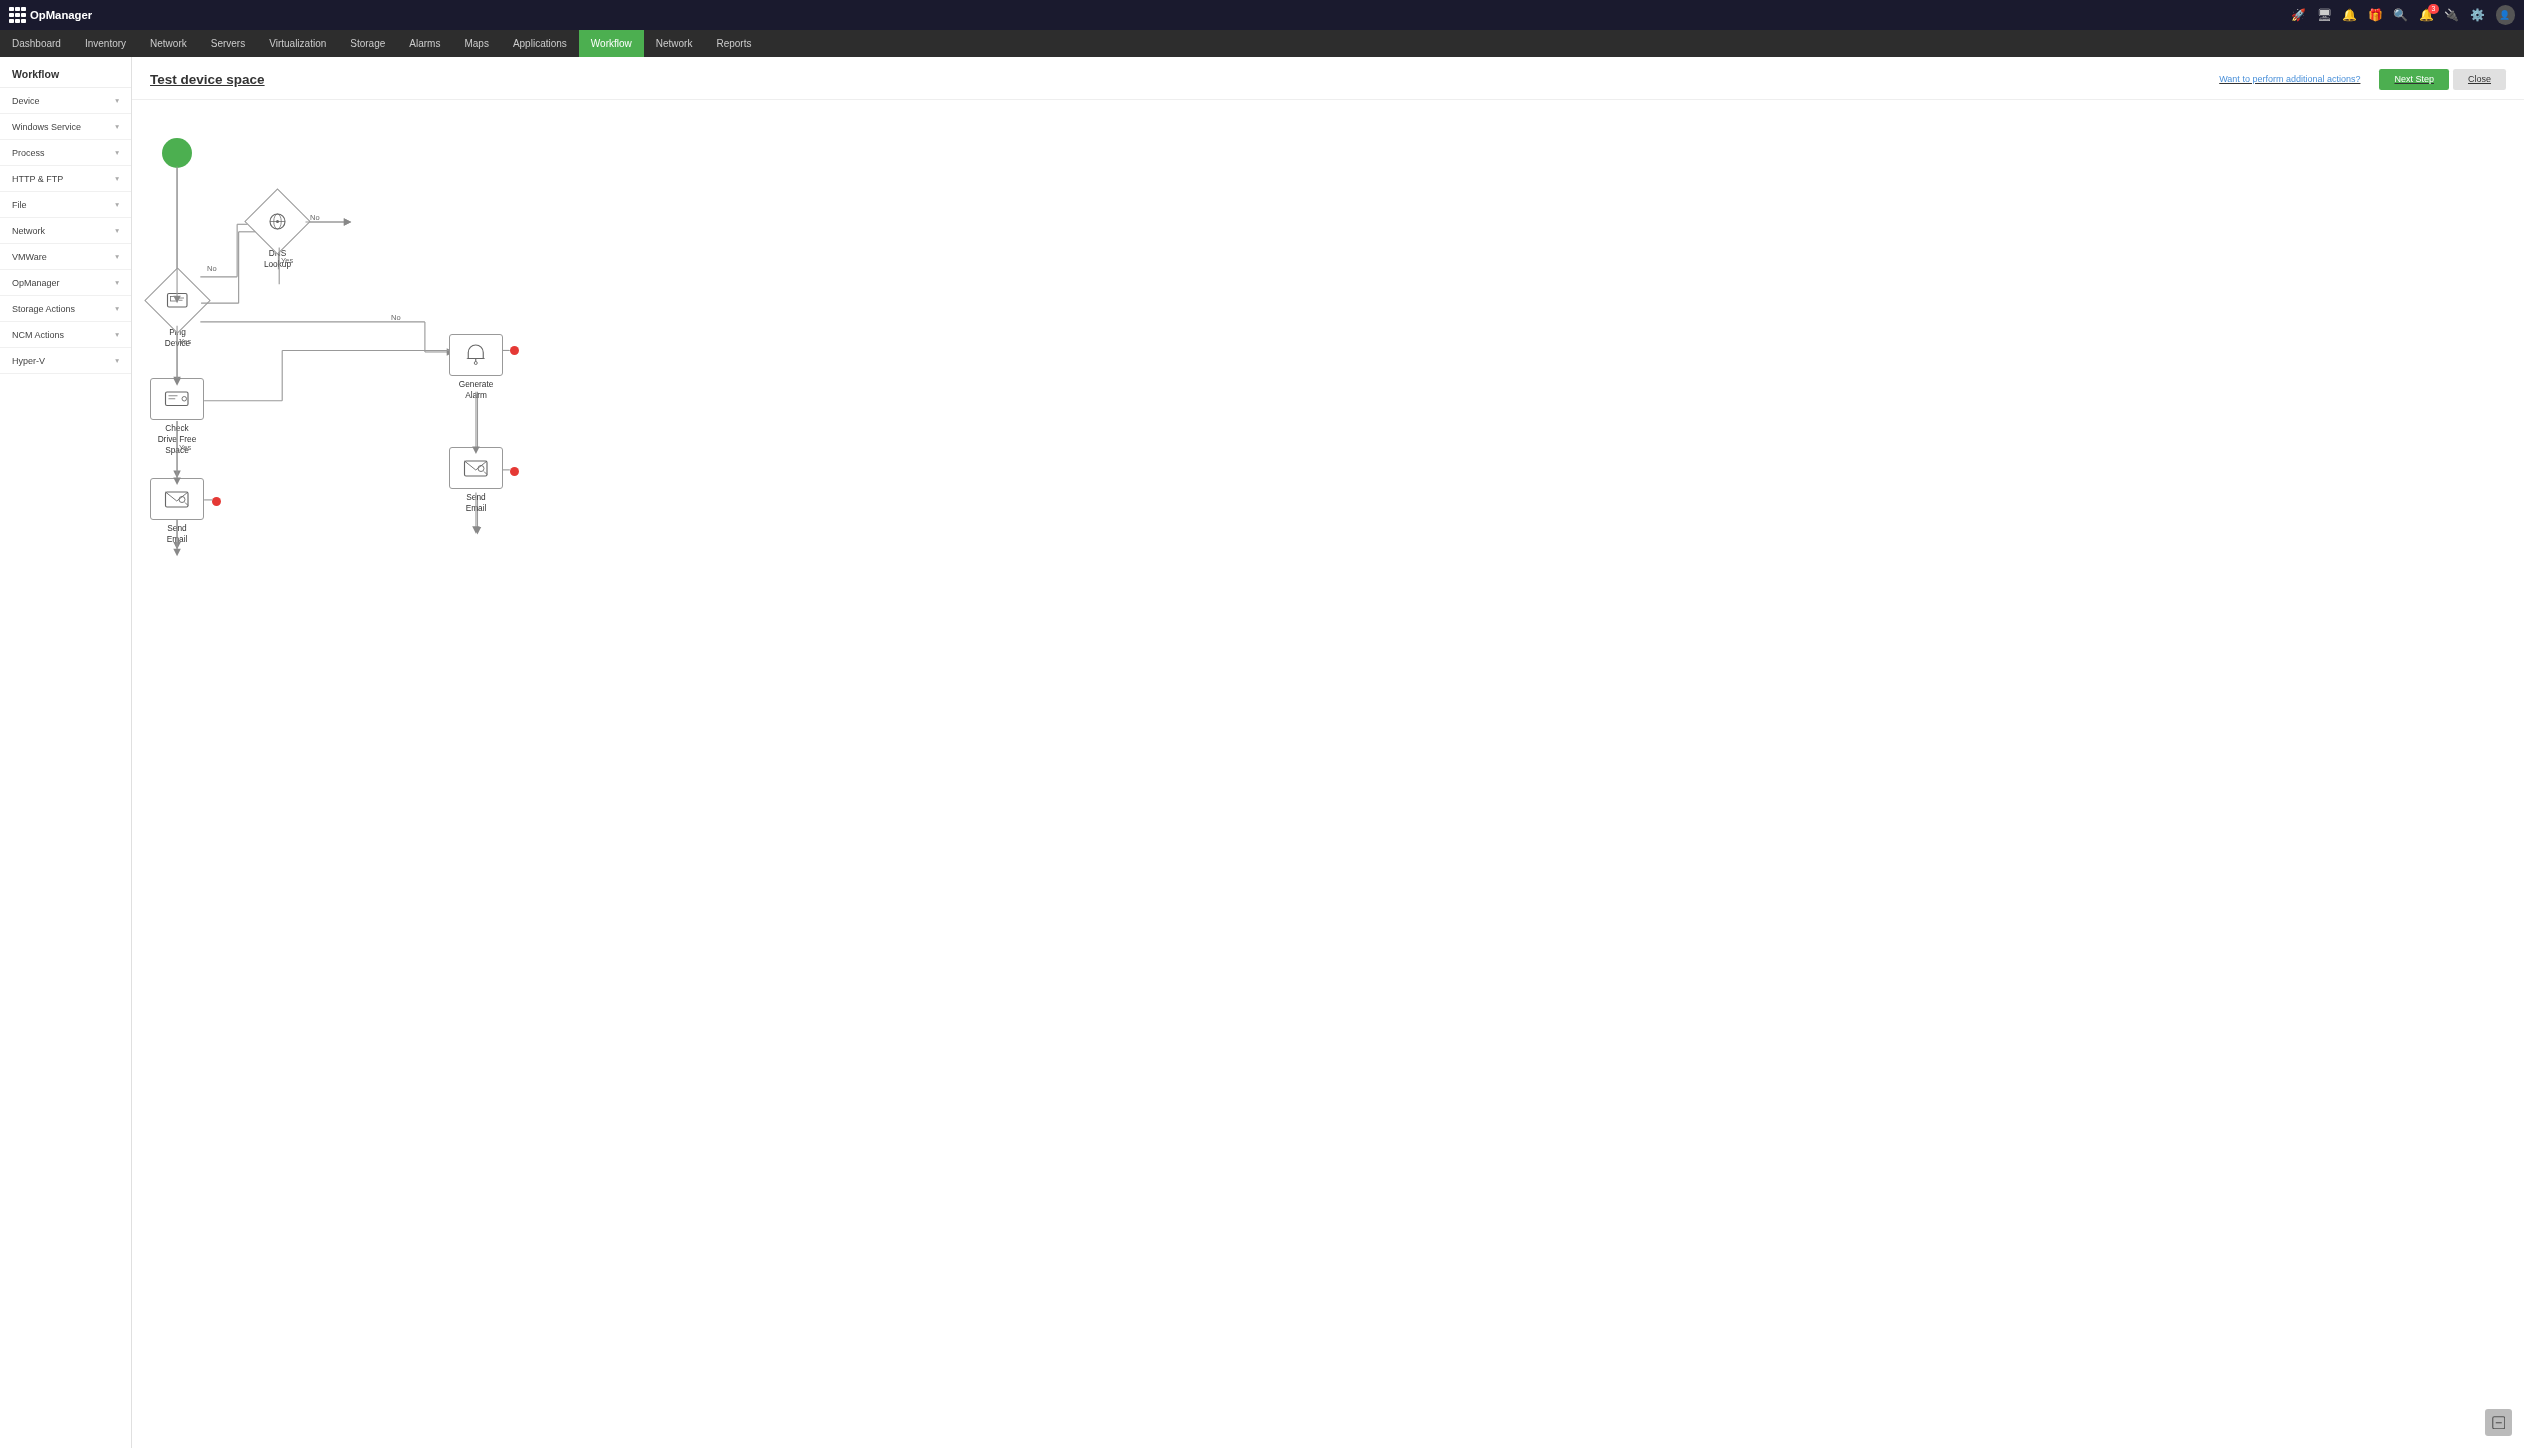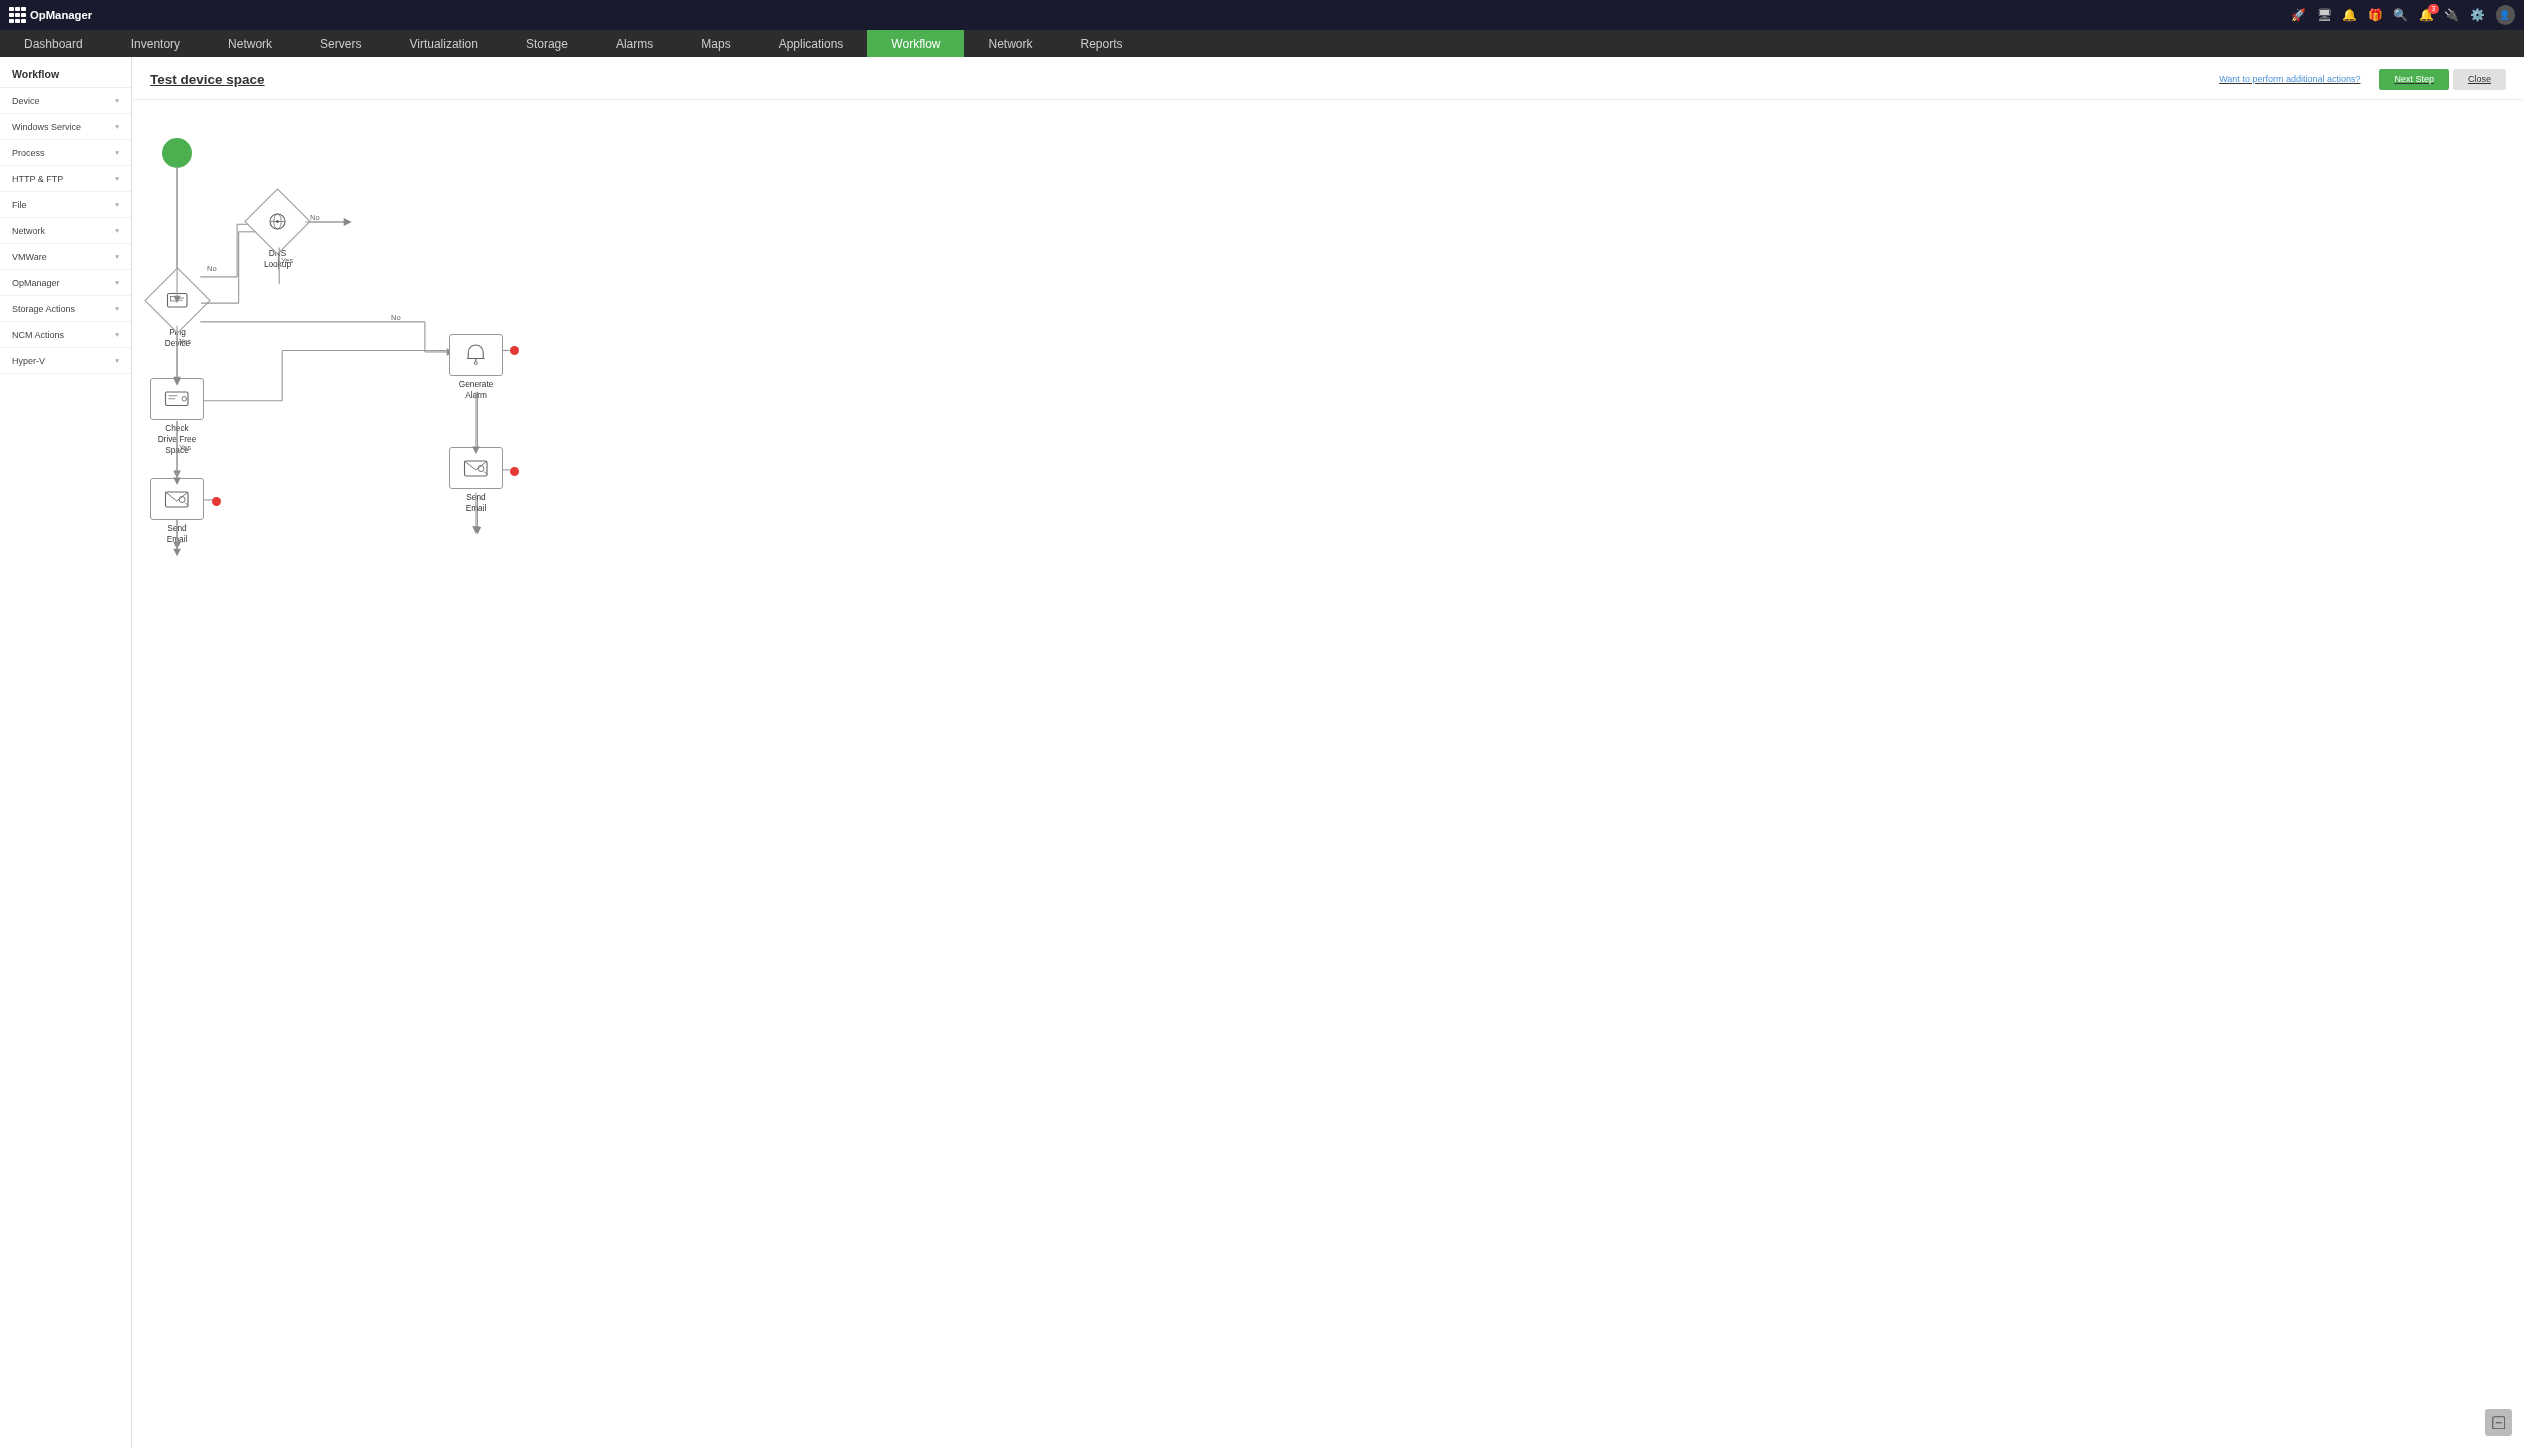--- a/index.html
+++ b/index.html
@@ -66,24 +66,24 @@
 
     
     .navbar {
       background: #2d2d2d;
       height: 27px;
       display: flex;
       align-items: stretch;
     }
     .navbar-item {
       color: #ccc;
-      padding: 0 24px;
+      padding: 0 12px;
       display: flex; align-items: center;
       cursor: pointer;
-      font-size: 12px;
+      font-size: 10px;
       white-space: nowrap;
     }
     .navbar-item.active {
       background: #4caf50;
       color: white;
     }
 
     
     .layout {
       display: flex;

